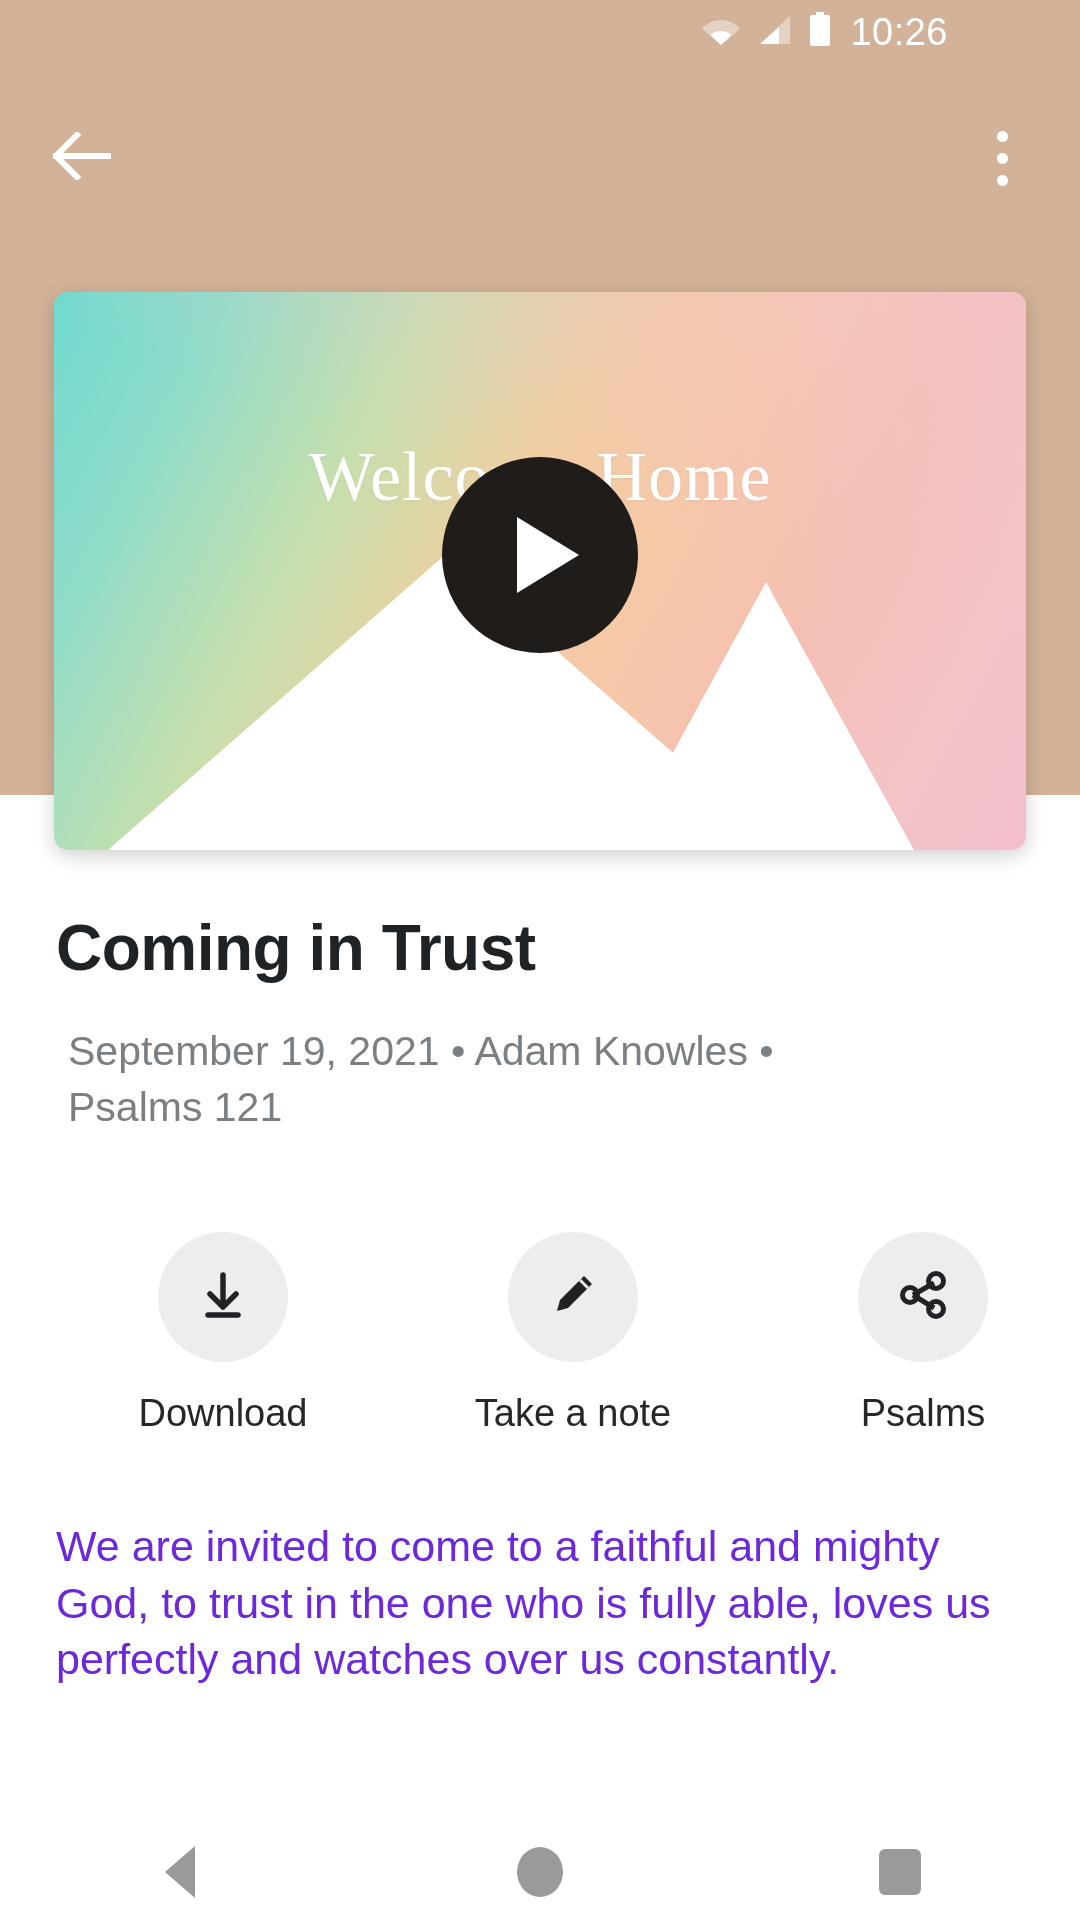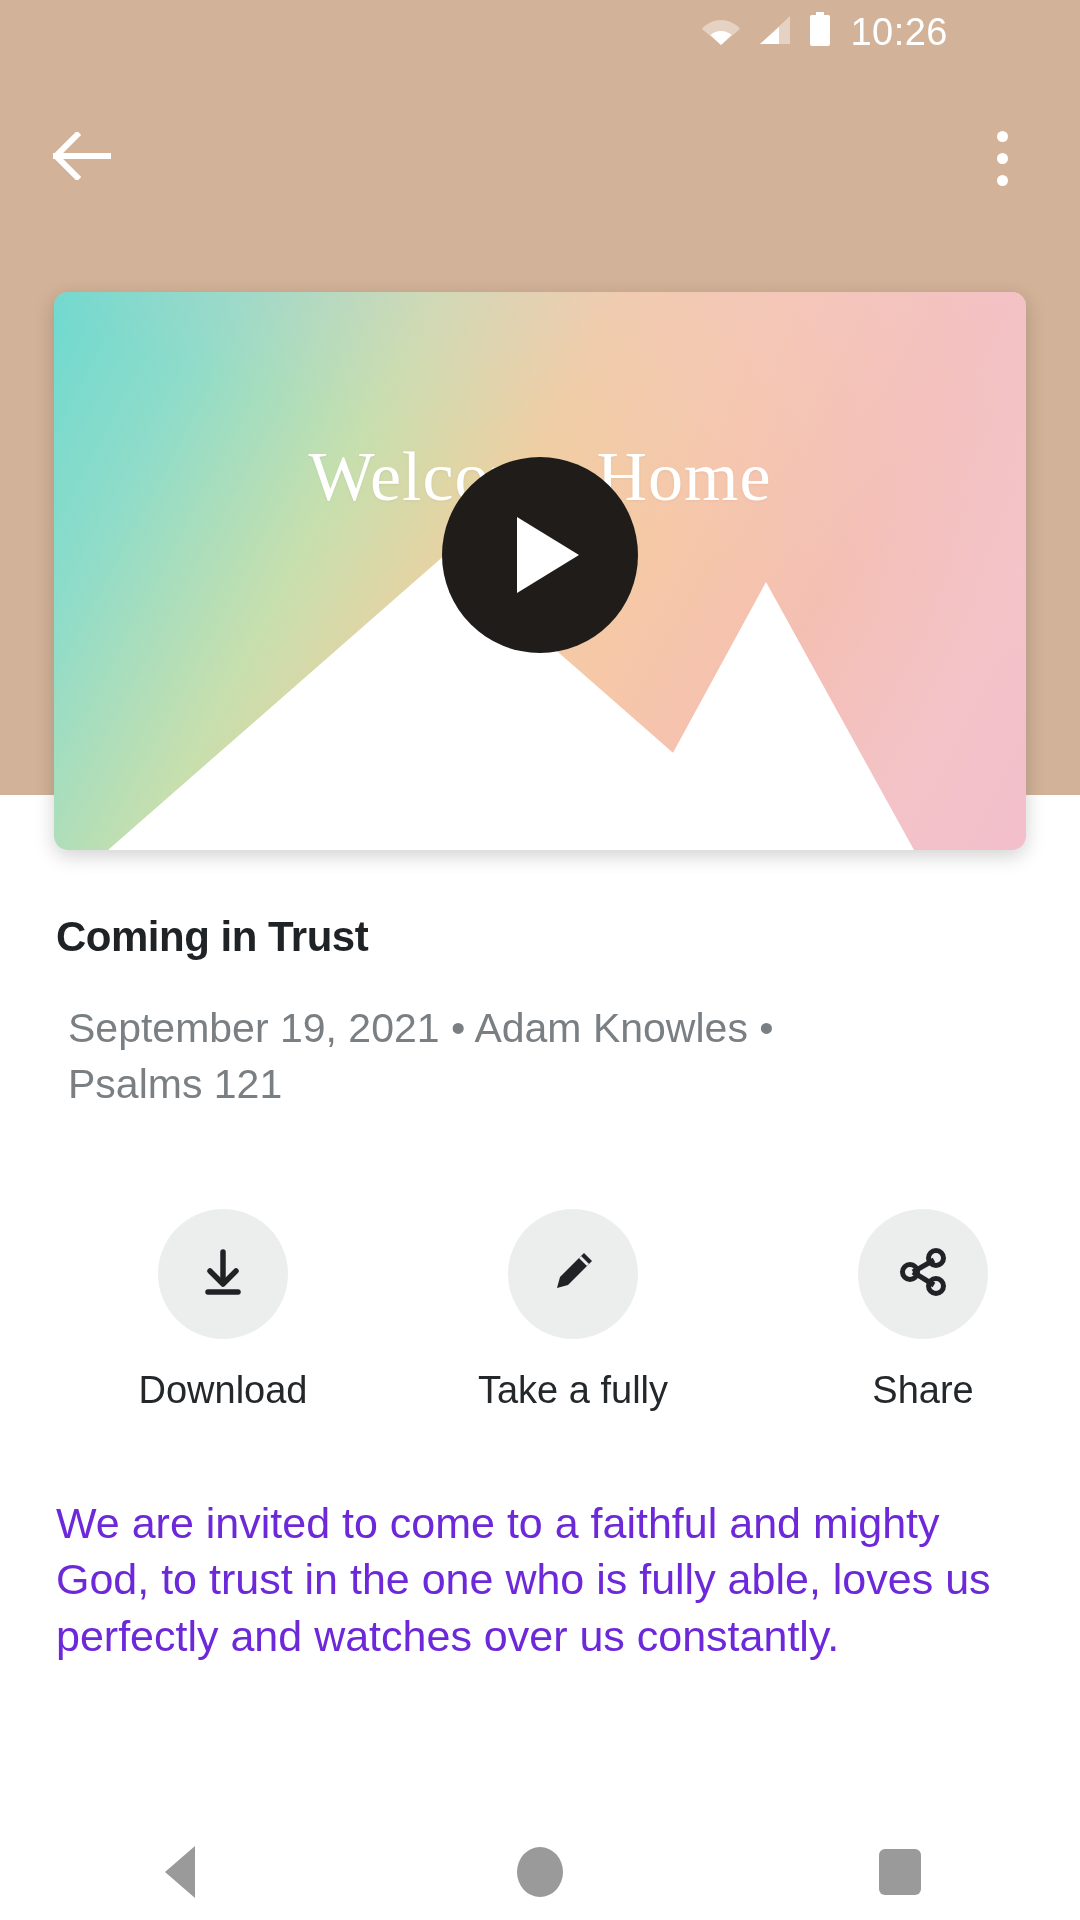--- a/index.html
+++ b/index.html
@@ -101,21 +101,21 @@
     border-left:62px solid #ffffff;
     border-top:38px solid transparent;
     border-bottom:38px solid transparent;
     margin-left:16px;
   }
 
   
   .content { position:absolute; left:0; top:795px; width:1080px; }
   .title {
     margin:120px 0 0 56px;
-    color:#1f2326; font-size:42px; font-weight:bold;
+    color:#1f2326; font-size:64px; font-weight:bold;
     letter-spacing:-0.5px; line-height:1.06;
   }
   .meta {
     margin:40px 56px 0 68px;
     color:#7a7f83; font-size:41px; font-weight:400;
     line-height:1.38; max-width:840px;
   }
 
   
   .actions {
@@ -243,36 +243,36 @@
 
       <div class="action">
         <div class="circle">
           <span>
             <svg width="58" height="58" viewBox="0 0 58 58">
               <path d="M13 45 L16 34 L40 10 L48 18 L24 42 Z" fill="#1f2326"></path>
               <path d="M36 14 L44 22" stroke="#eceded" stroke-width="3"></path>
             </svg>
           </span>
         </div>
-        <div class="action-label">Take a fully</div>
+        <div class="action-label">Take a note</div>
       </div>
 
       <div class="action">
         <div class="circle">
           <span>
             <svg width="58" height="58" viewBox="0 0 58 58">
               <line x1="19" y1="29" x2="40" y2="17" stroke="#1f2326" stroke-width="5"></line>
               <line x1="19" y1="29" x2="40" y2="42" stroke="#1f2326" stroke-width="5"></line>
               <circle cx="16" cy="29" r="7.5" fill="none" stroke="#1f2326" stroke-width="5"></circle>
               <circle cx="42" cy="15" r="7.5" fill="none" stroke="#1f2326" stroke-width="5"></circle>
               <circle cx="42" cy="43" r="7.5" fill="none" stroke="#1f2326" stroke-width="5"></circle>
             </svg>
           </span>
         </div>
-        <div class="action-label">Share</div>
+        <div class="action-label">Psalms</div>
       </div>
 
     </div>
 
     <p class="desc">We are invited to come to a faithful and mighty God, to trust in the one who is fully able, loves us perfectly and watches over us constantly.</p>
   </div>
 
   <div class="navbar">
     <div class="nav-item">
       <span class="nav-back"></span>

